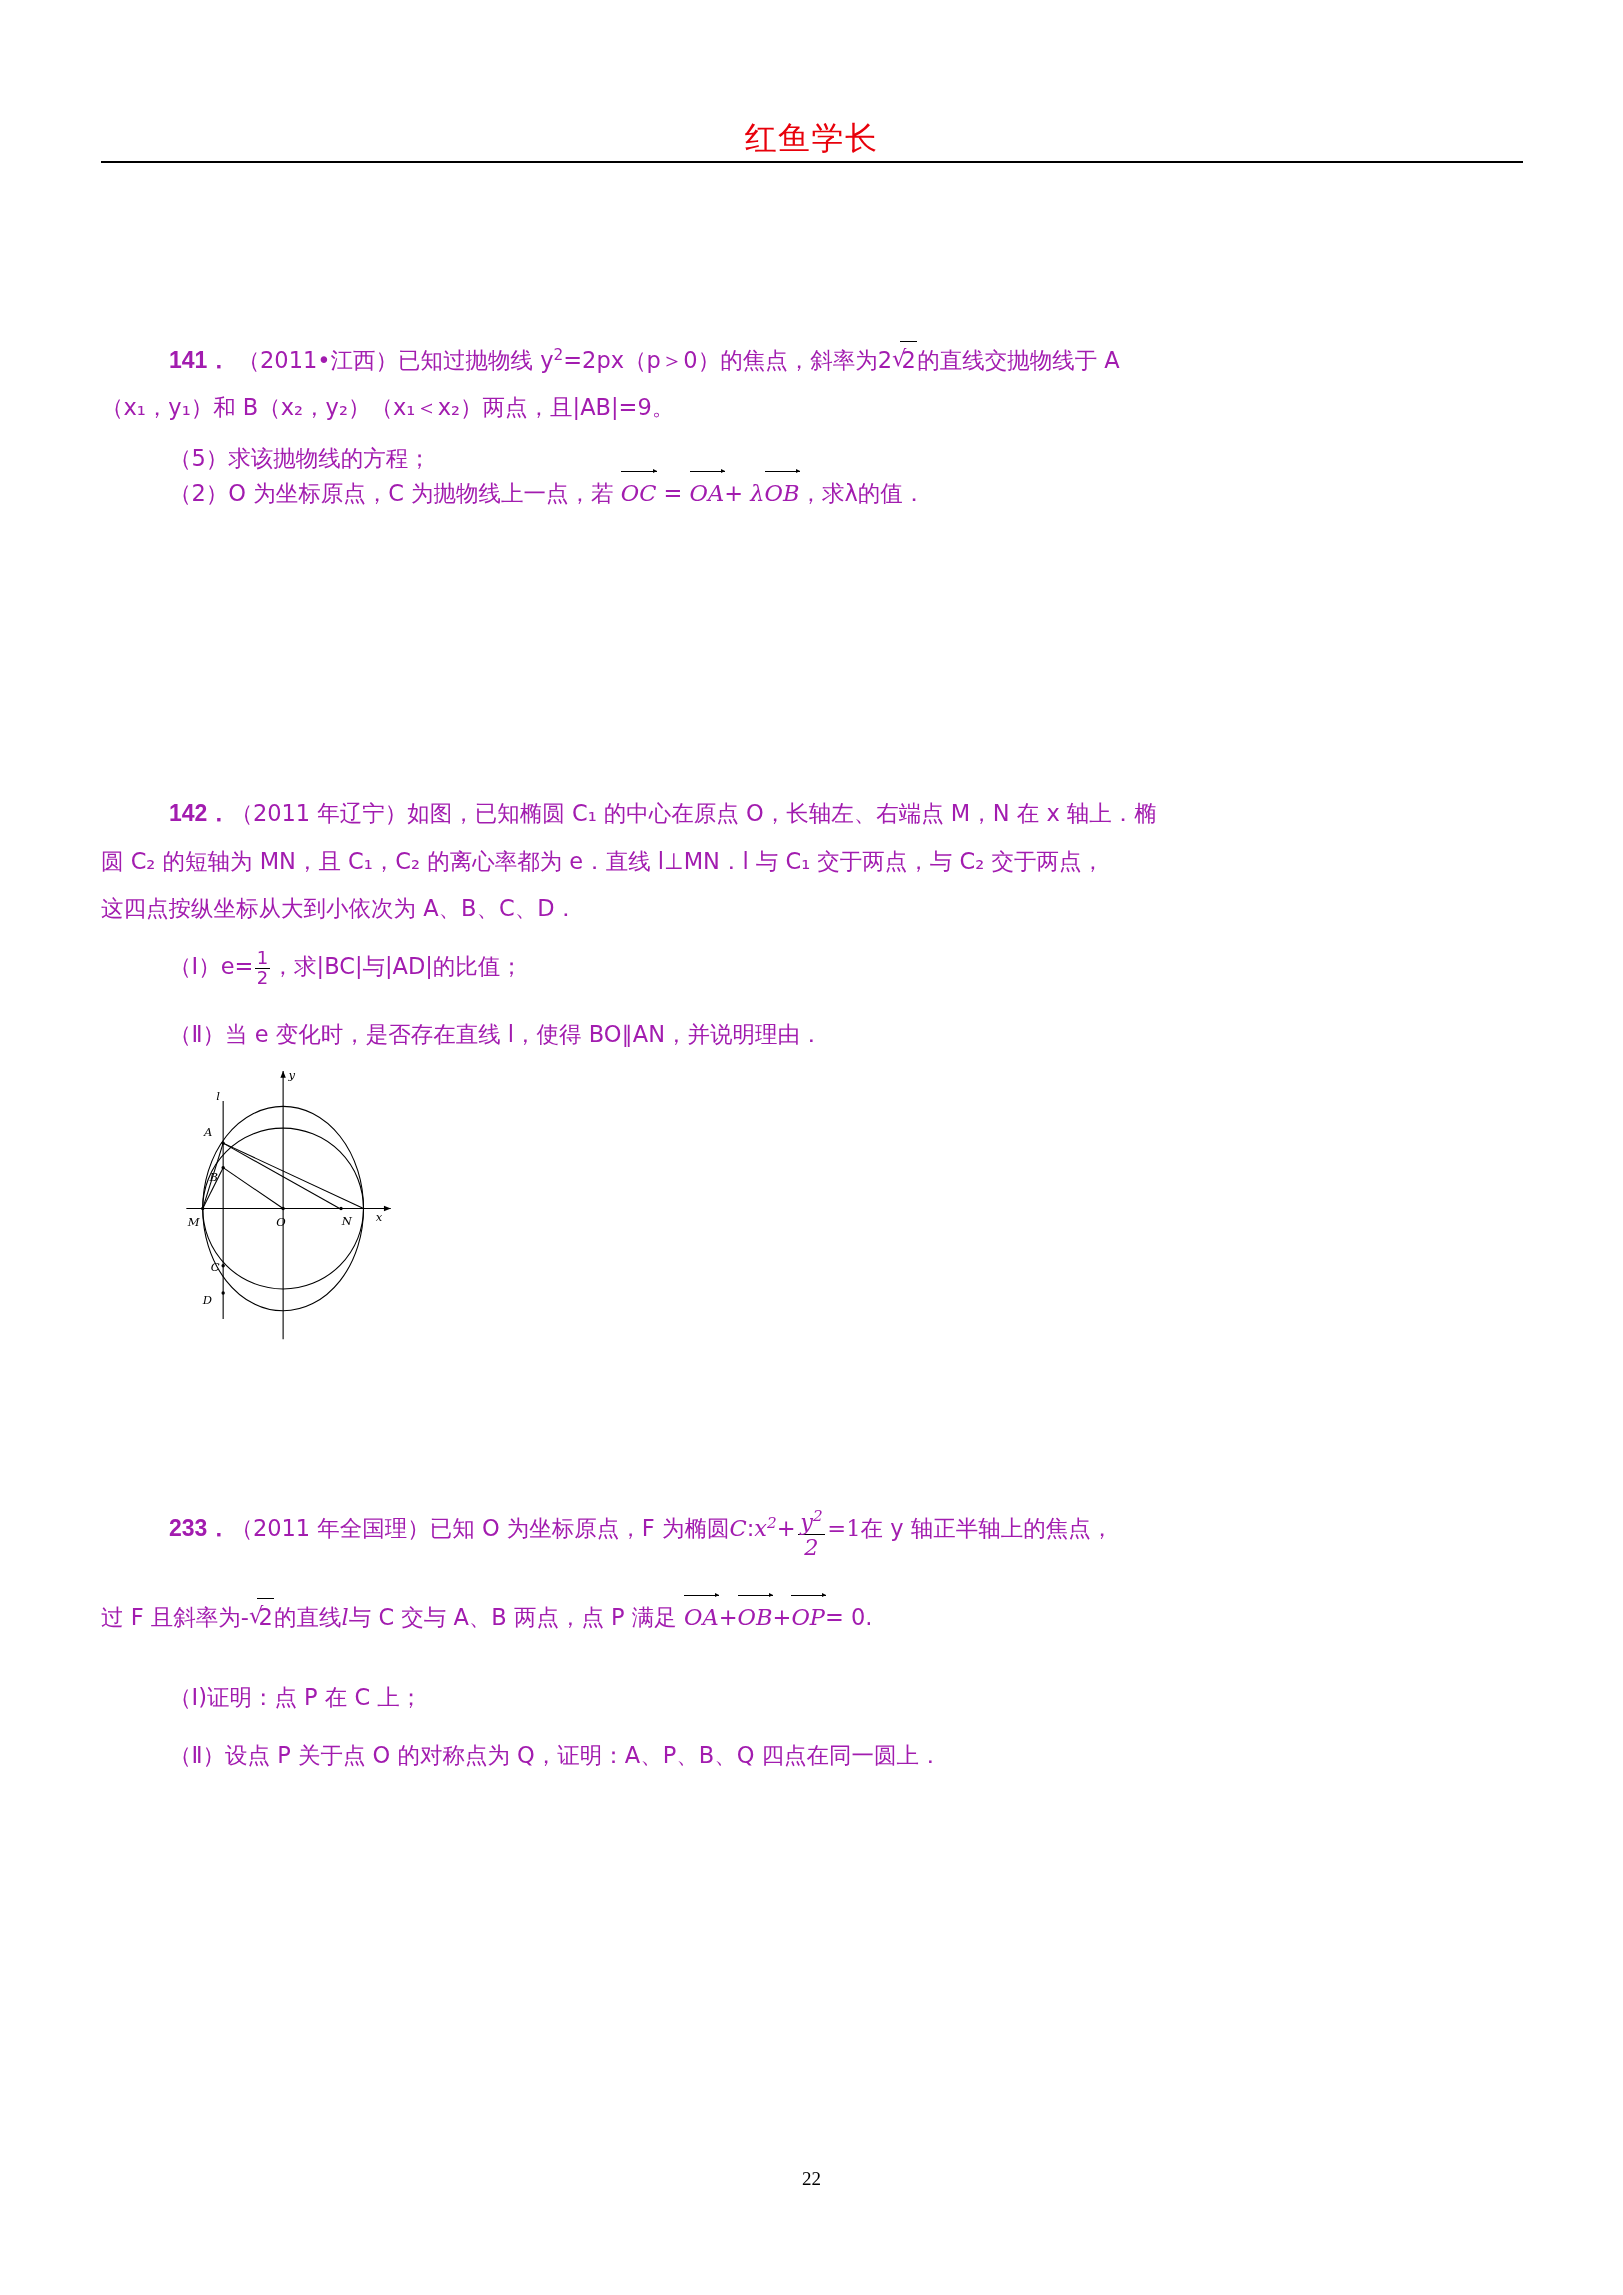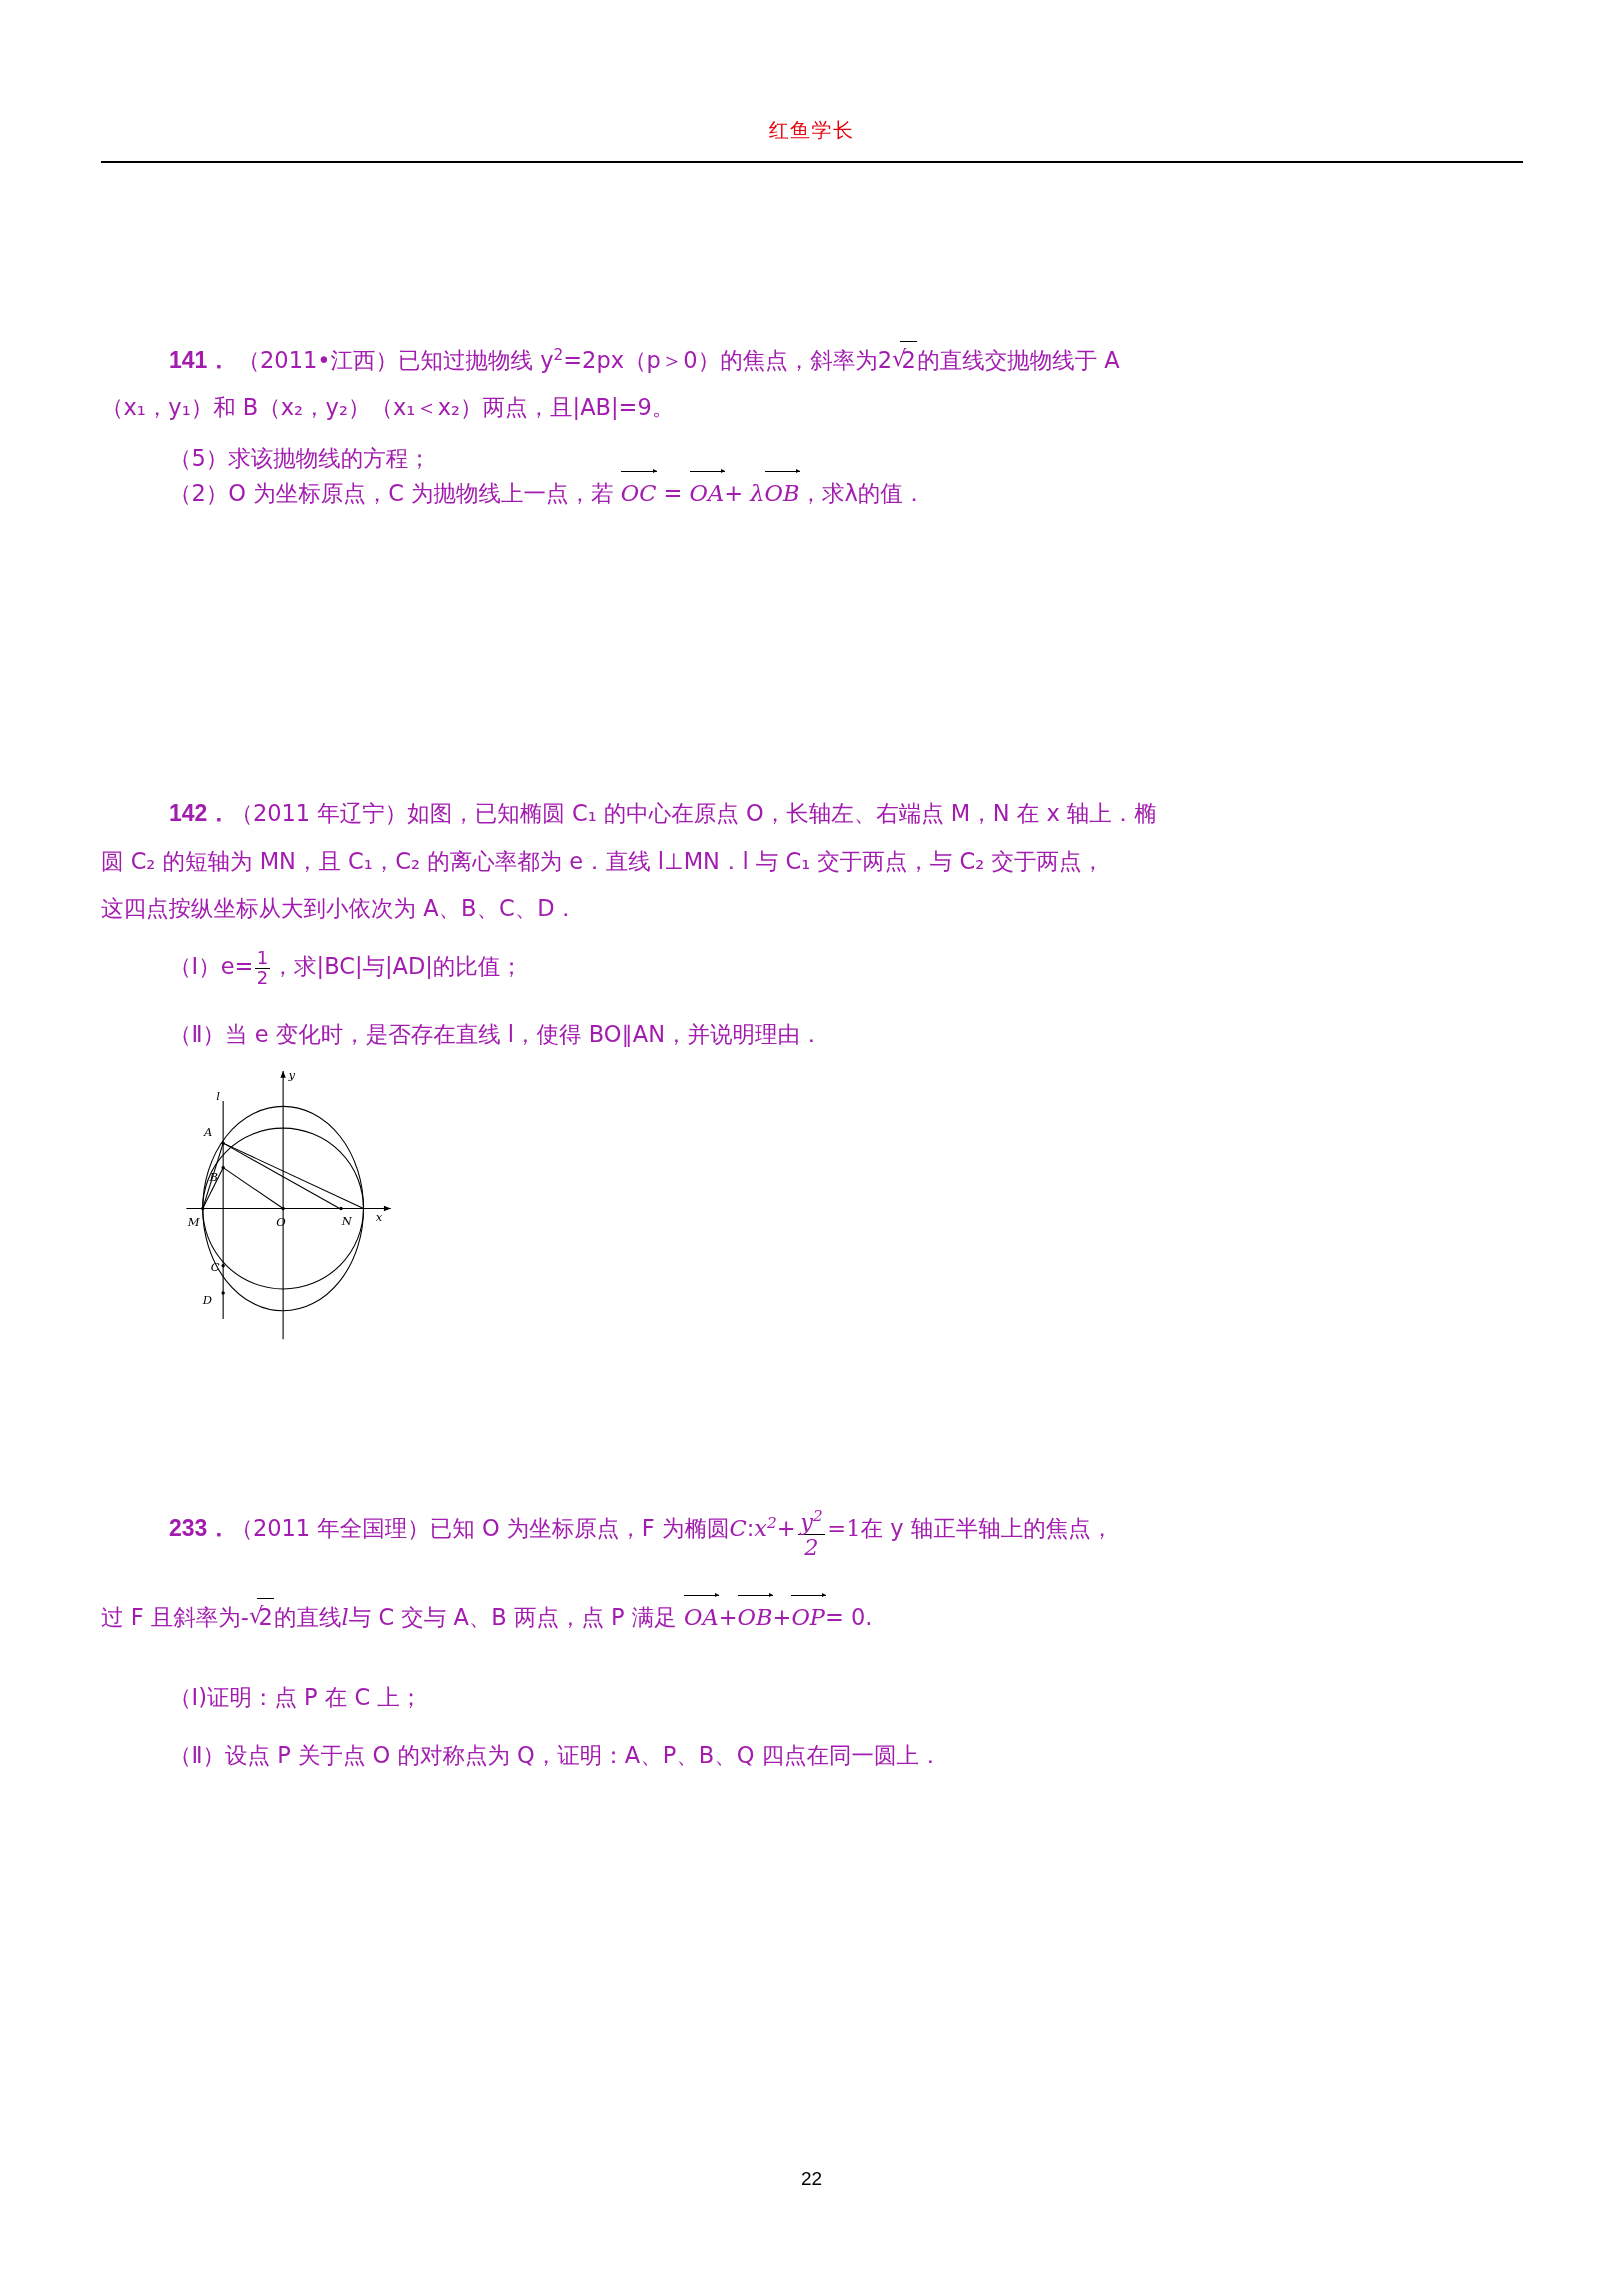--- a/index.html
+++ b/index.html
@@ -14,21 +14,21 @@
     width:1623px;
     height:2295px;
     box-sizing:border-box;
   }
   
   .header-title {
     position:absolute;
     top:117px; left:0; right:0;
     text-align:center;
     color:#e8000b;
-    font-size:20px;
+    font-size:32px;
     font-family:"DejaVu Sans", sans-serif;
     letter-spacing:1.4px;
   }
   .header-rule {
     position:absolute;
     top:161px; left:101px;
     width:1422px; height:2px;
     background:#000000;
   }
   
@@ -105,21 +105,21 @@
     width:300px; height:293px;
   }
   .figure svg { display:block; }
 
   
   .page-number {
     position:absolute;
     left:0; right:0; top:2168px;
     text-align:center;
     font-size:19px;
-    font-family:Liberation Sans, sans-serif;
+    font-family:Liberation Serif, serif;
   }
 </style>
 </head>
 <body>
 
 <div class="page">
 
   <div class="header-title">红鱼学长</div>
   <div class="header-rule"></div>
 

